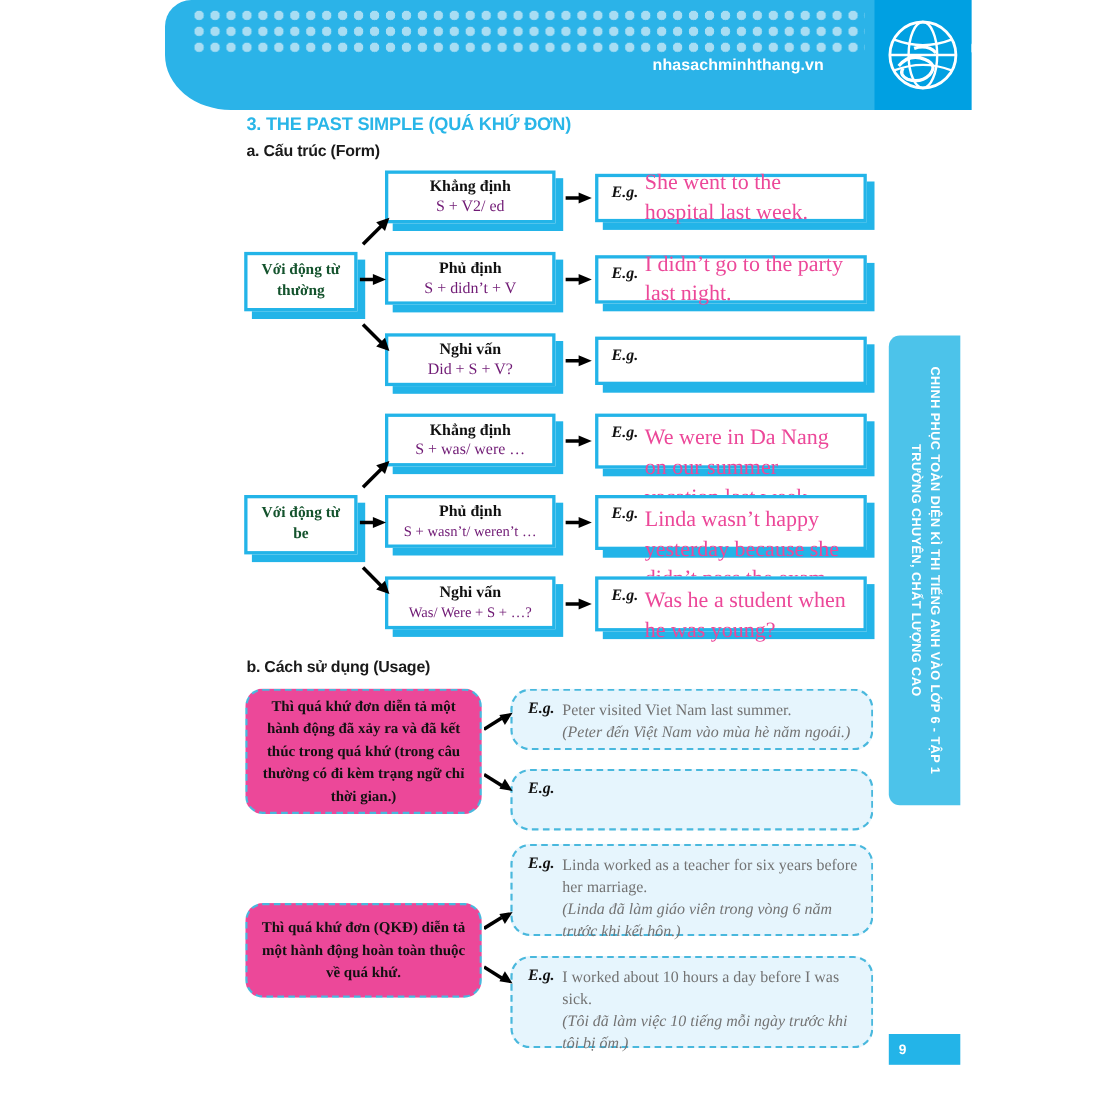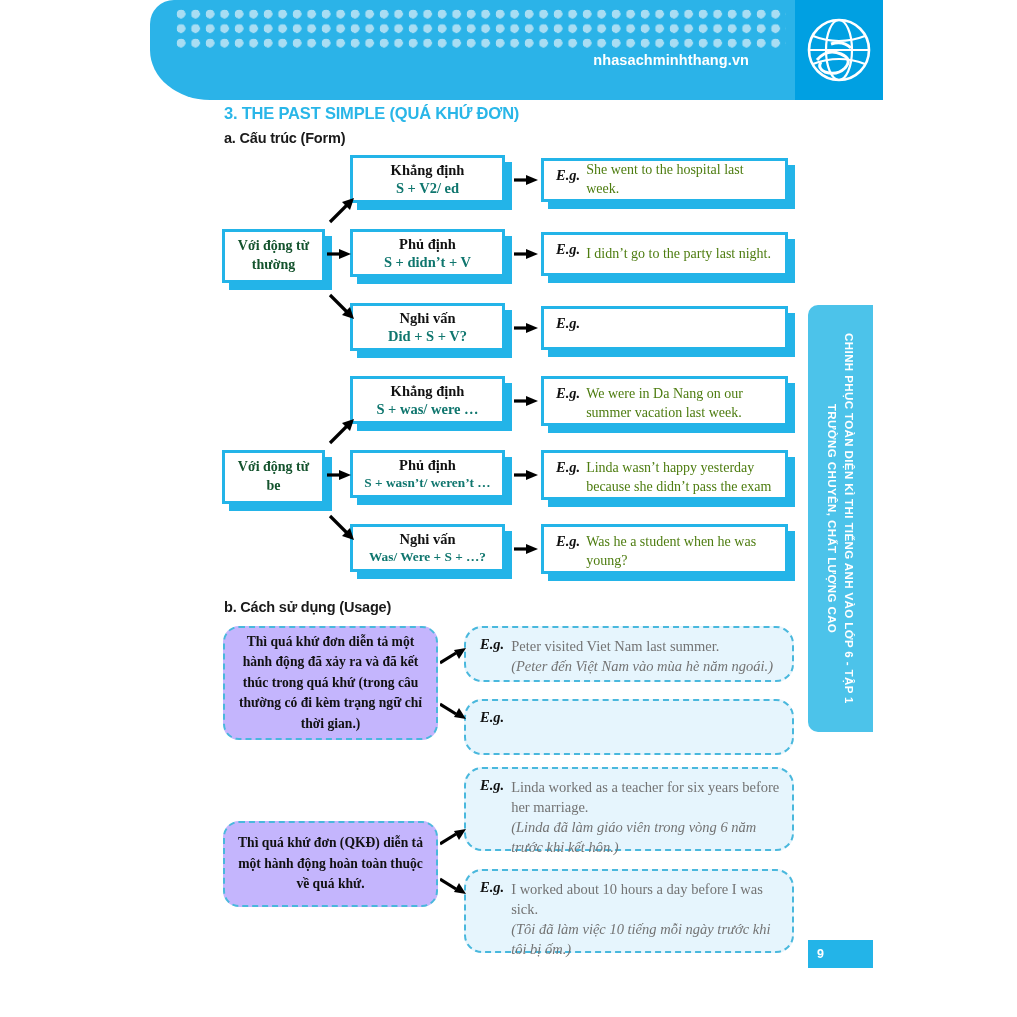--- a/index.html
+++ b/index.html
@@ -77,22 +77,22 @@
     box-sizing:border-box;
     display:flex; flex-direction:column;
     align-items:center; justify-content:center;
     text-align:center;
   }
   .box3d .ln1{
     color:#111111; font-family:"Liberation Serif", serif;
     font-weight:bold; font-size:14.5px; line-height:1.25;
   }
   .box3d .ln2{
-    color:#0f766e; font-family:"Liberation Serif", serif;
-    font-weight:bold; font-size:14.5px; line-height:1.3;
+    color:#701a75; font-family:"Liberation Serif", serif;
+    font-weight:normal; font-size:14.5px; line-height:1.3;
   }
   
   .labelbox .ln1{
     color:#14532d; font-family:"Liberation Serif", serif;
     font-weight:bold; font-size:14px; line-height:1.35;
   }
 
   
   .exbox{
     position:absolute;
@@ -104,31 +104,31 @@
     padding:6px 10px 6px 12px;
   }
   .exbox .eg{
     font-family:"Liberation Serif", serif;
     font-weight:bold; font-style:italic;
     font-size:14.5px; color:#111; margin-right:6px;
     flex:0 0 auto; align-self:flex-start;
   }
   .exbox .txt{
     font-family:"Liberation Serif", serif;
-    font-size:14px; color:#4d7c0f; line-height:1.35;
+    font-size:20px; color:#ec4899; line-height:1.35;
   }
 
   
   .arrow{ position:absolute; }
   .arrow svg{ display:block; }
 
   
   .dashbox{
     position:absolute;
-    background:#c4b5fd;
+    background:#ec4899;
     border:2px dashed #49b8dd;
     border-radius:16px;
     box-sizing:border-box;
     display:flex; align-items:center; justify-content:center;
     text-align:center;
     padding:8px 10px;
   }
   .dashbox .txt{
     font-family:"Liberation Serif", serif;
     font-weight:bold; font-size:13.6px; color:#111;

